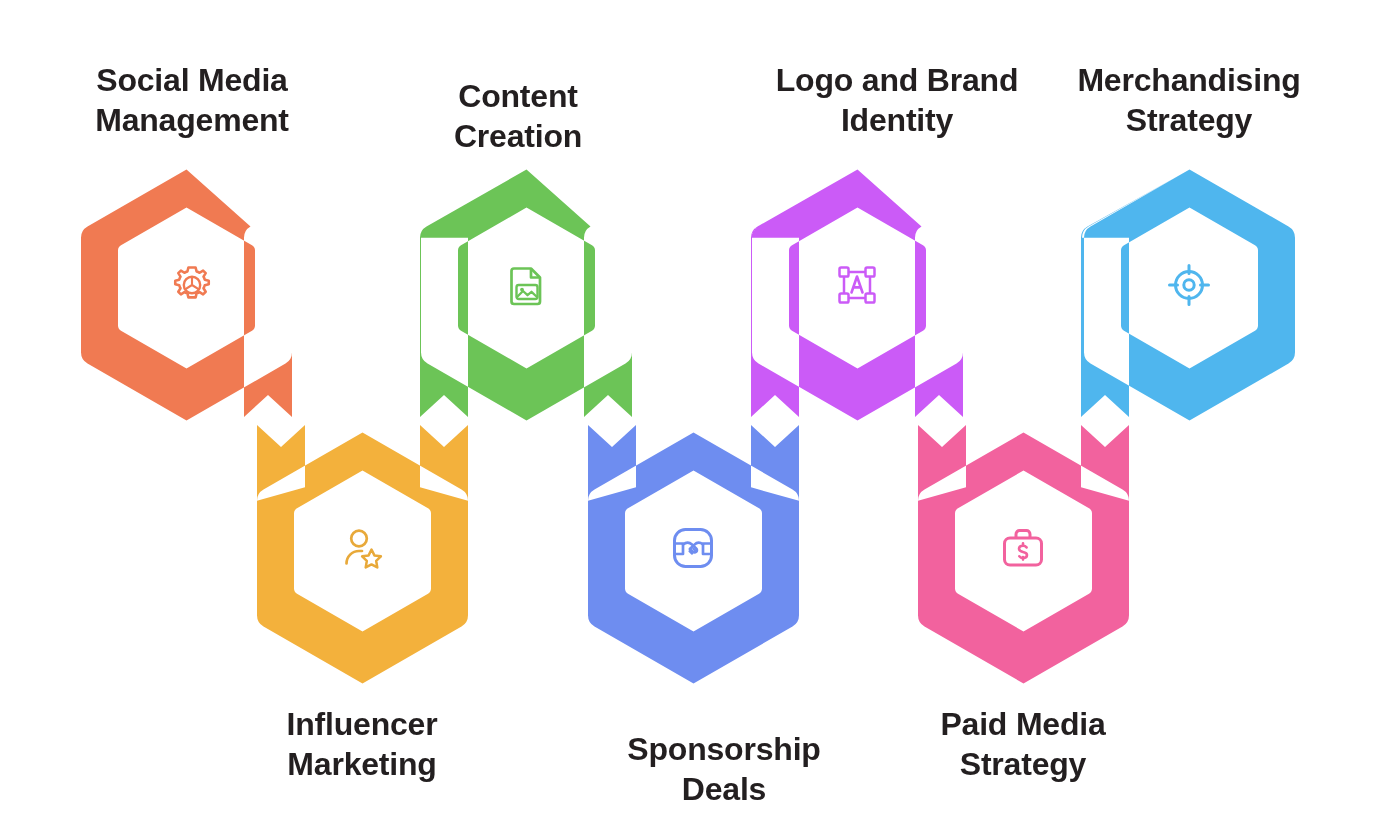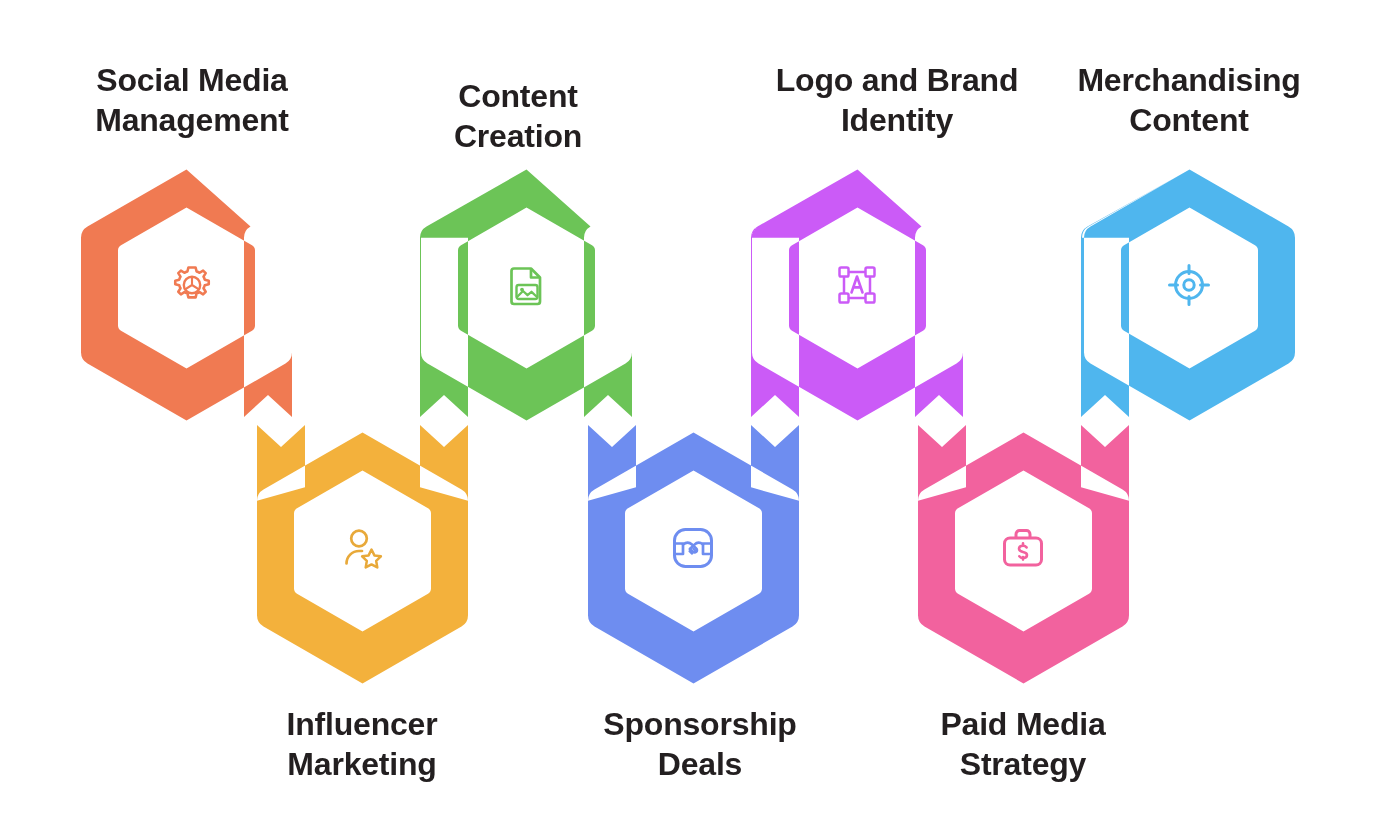--- a/index.html
+++ b/index.html
@@ -208,22 +208,22 @@
 <div class="node-label label-top lbl-w" style="left:42px;">Social Media
 Management</div>
 
 <div class="node-label label-top lbl-w" style="left:368px;margin-top:16px;">Content
 Creation</div>
 
 <div class="node-label label-top lbl-w" style="left:747px;">Logo and Brand
 Identity</div>
 
 <div class="node-label label-top lbl-w" style="left:1039px;">Merchandising
-Content</div>
+Strategy</div>
 
 <div class="node-label label-bottom lbl-w" style="left:212px;">Influencer
 Marketing</div>
 
-<div class="node-label label-bottom lbl-w" style="left:550px;">Sponsorship
+<div class="node-label label-bottom lbl-w" style="left:574px;margin-top:25px;">Sponsorship
 Deals</div>
 
 <div class="node-label label-bottom lbl-w" style="left:873px;">Paid Media
 Strategy</div>
 
 </body></html>

